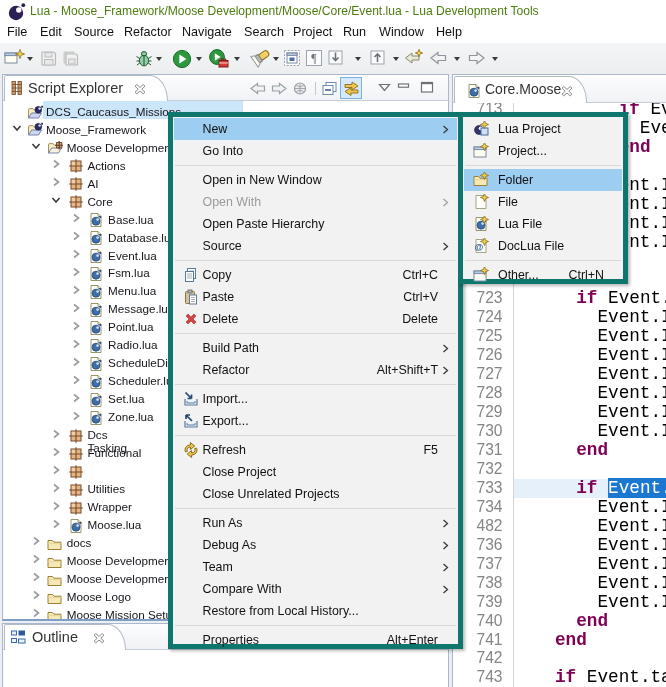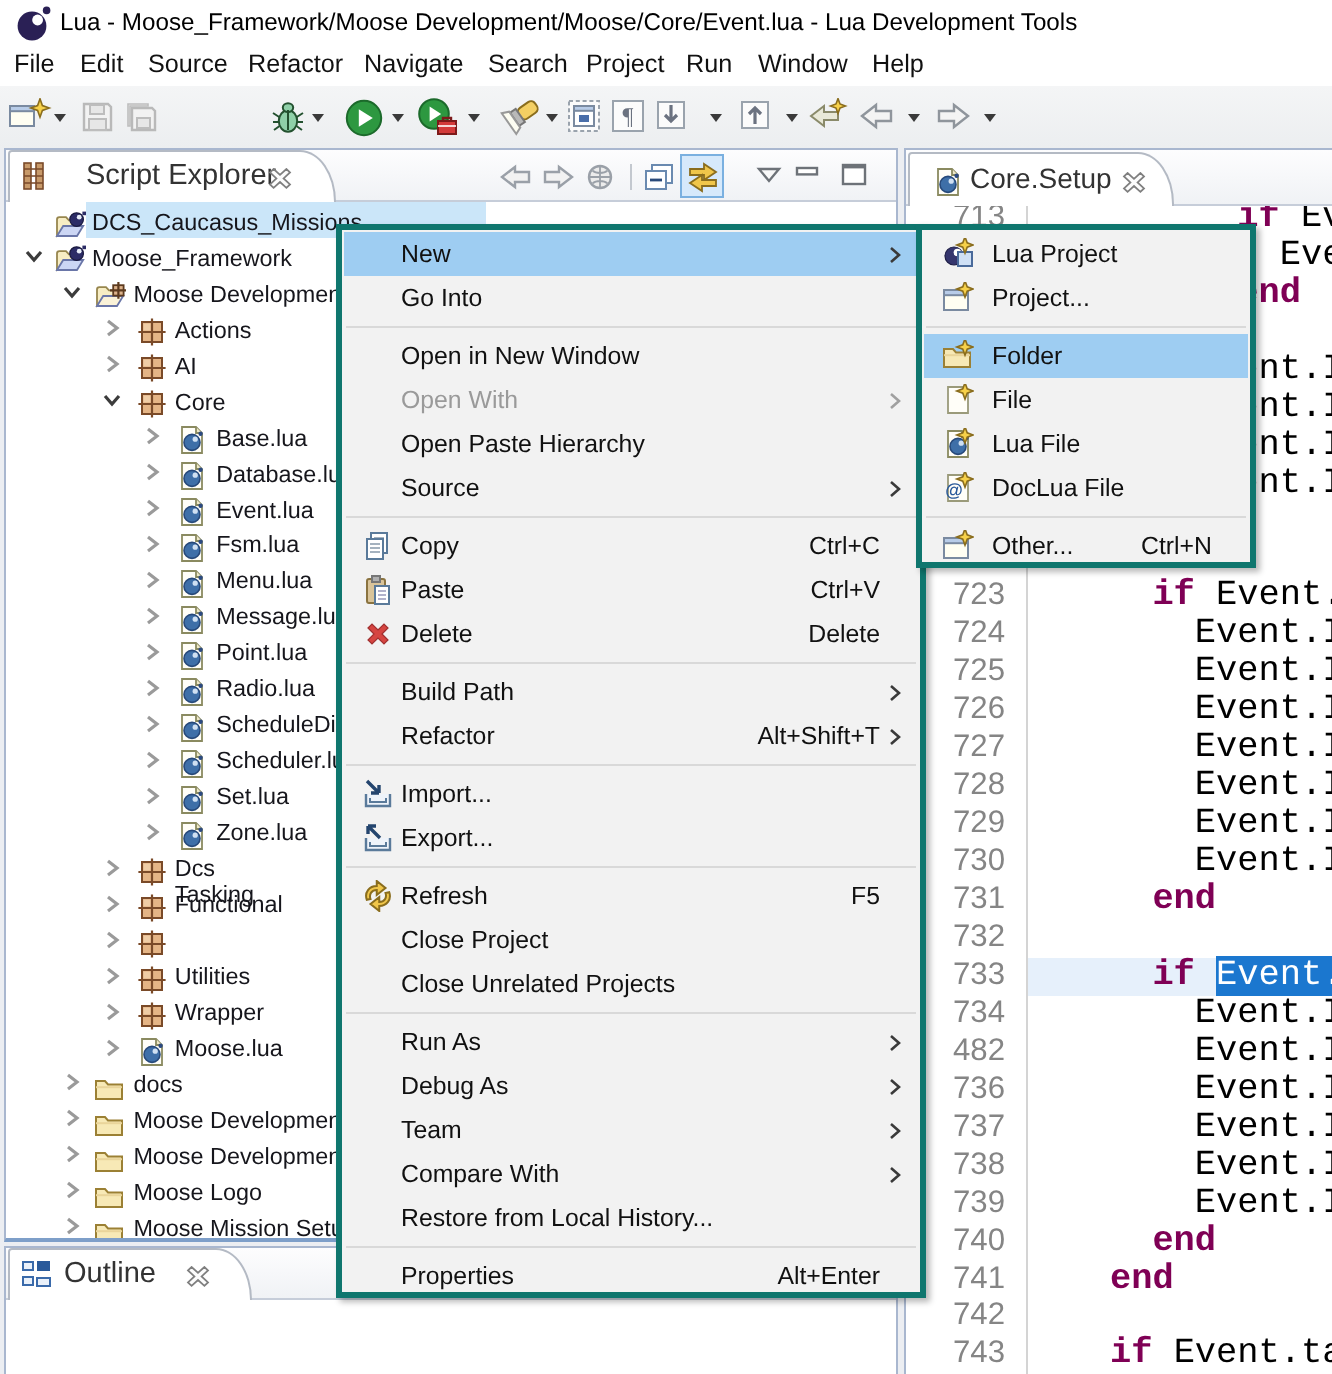--- a/index.html
+++ b/index.html
@@ -1,29 +1,29 @@
 <!DOCTYPE html>
 <html><head><meta charset="utf-8"><title>Lua - Lua Development Tools</title><style>
 *{margin:0;padding:0;box-sizing:border-box}
 html,body{width:666px;height:687px;overflow:hidden}
 body{font-family:"Liberation Sans",sans-serif;background:#f0f0f0;position:relative}
 .abs{position:absolute}
 .titlebar{left:0;top:0;width:666px;height:22px;background:#ffffff}
-.title-txt{left:30px;top:4px;font-size:12.1px;color:#000000;white-space:nowrap}
+.title-txt{left:30px;top:4px;font-size:12.1px;color:#4d7c0f;white-space:nowrap}
 .menubar{left:0;top:22px;width:666px;height:21px;background:#ffffff;font-size:12.6px;color:#111}
 .menubar span{position:absolute;top:3px}
 .toolbar{left:0;top:43px;width:666px;height:31px;background:linear-gradient(#f4f5f6,#eceef0)}
 .workspace{left:0;top:74px;width:666px;height:613px;background:#eceef2}
 .panel{position:absolute;background:#ffffff;border:1px solid #a9b7cf;overflow:hidden}
 .phdr{position:absolute;left:0;top:0;right:0;height:26px;background:linear-gradient(#fdfdfe,#f0f2f5);border-bottom:1px solid #c6cdd9}
 .vtab{position:absolute;top:0;height:26px;background:#fff;border:1px solid #b4bac4;border-bottom:none;border-radius:2px 18px 0 0 / 2px 26px 0 0;}
 .vtab .lbl{position:absolute;top:4px;font-size:14.5px;color:#333;white-space:nowrap}
 .tree-row{position:absolute;height:18px;font-size:11.7px;color:#16161c;white-space:nowrap}
 .sel-row{position:absolute;height:18px;background:#cbe6f9}
-.menu{position:absolute;background:#f2f2f2;border:3px solid #0f766e;box-shadow:2px 2px 3px rgba(0,0,0,0.28)}
+.menu{position:absolute;background:#f2f2f2;border:5px solid #0f766e;box-shadow:2px 2px 3px rgba(0,0,0,0.28)}
 .mi{position:absolute;left:1px;right:1px;height:22px;font-size:12.4px;color:#111}
 .mi .txt{position:absolute;left:28.5px;top:3.5px;white-space:nowrap}
 .mi .sc{position:absolute;right:19px;top:3.5px}
 .mi.hl{background:#9ecdf2}
 .mi.dis{color:#9a9a9a}
 .marr{position:absolute;right:7px;top:6.5px;width:9px;height:9px}
 .msep{position:absolute;left:2px;right:2px;height:1px;background:#d9d9d9}
 .micon{position:absolute;left:9px;top:3px;width:16px;height:16px}
 .codeline{position:absolute;left:59.5px;font-family:"Liberation Mono",monospace;font-size:17.7px;line-height:18.95px;height:18.95px;white-space:pre;color:#000}
 .lnum{position:absolute;left:12px;width:49px;font-family:Liberation Sans, sans-serif;font-size:15.6px;line-height:18.95px;height:18.95px;color:#858585;text-align:center;white-space:pre}
@@ -122,21 +122,21 @@
   </svg>
 <span class="dd" style="left:454px;top:57px"></span>
 <svg class="abs" style="left:467px;top:49px;z-index:1" width="19" height="18" viewBox="0 0 19 18">
     <path d="M17 9 L10 3.5 L10 6.5 L2.5 6.5 L2.5 11.5 L10 11.5 L10 14.5 Z" fill="#f4f4f4" stroke="#8f959c" stroke-width="1.2"></path>
   </svg>
 <span class="dd" style="left:492px;top:57px"></span>
 <div class="abs workspace"></div>
 <div class="panel" style="left:2px;top:74px;width:447px;height:547px;border-bottom:2px solid #7e9fc9">
 <div class="phdr"></div>
 <div class="vtab" style="left:1px;width:164px">
-      <span class="lbl" style="left:38px">Script Explorer</span>
+      <span class="lbl" style="left:23px">Script Explorer</span>
       <svg width="12" height="11" viewBox="0 0 12 11" style="position:absolute;top:8px;left:129px">
         <path d="M1 2.2 L2.8 0.5 L6 3.4 L9.2 0.5 L11 2.2 L7.8 5.2 L11 8.2 L9.2 9.9 L6 7 L2.8 9.9 L1 8.2 L4.2 5.2 Z" fill="#fcfcfc" stroke="#7f7f7f" stroke-width="0.9"></path>
       </svg>
     </div>
 <svg class="abs" style="left:7px;top:5px;z-index:2" width="16" height="17" viewBox="0 0 16 17">
       <rect x="2" y="1.5" width="3.5" height="13" fill="#c89a6a" stroke="#7a4a2a" stroke-width="0.8"></rect>
       <rect x="8" y="1.5" width="3.5" height="13" fill="#c89a6a" stroke="#7a4a2a" stroke-width="0.8"></rect>
       <path d="M2 4.5 L11.5 4.5 M2 8 L11.5 8 M2 11.5 L11.5 11.5" stroke="#7a4a2a" stroke-width="0.8"></path>
     </svg>
 <svg class="abs" style="left:246px;top:5px;z-index:2" width="18" height="17" viewBox="0 0 18 17">
@@ -467,21 +467,21 @@
 <svg class="abs" style="left:7px;top:5px;z-index:2" width="18" height="17" viewBox="0 0 18 17">
       <rect x="1.5" y="2" width="5" height="4" fill="#eaf1fa" stroke="#3a6aaa"></rect>
       <rect x="8.5" y="1.5" width="6.5" height="5" fill="#2a5a9a"></rect>
       <rect x="1.5" y="9.5" width="5" height="4" fill="#eaf1fa" stroke="#3a6aaa"></rect>
       <rect x="8.5" y="10" width="6.5" height="4" fill="#eaf1fa" stroke="#3a6aaa"></rect>
     </svg>
 </div>
 <div class="panel" style="left:452px;top:74px;width:215px;height:620px">
 <div class="phdr" style="height:28px"></div>
 <div class="vtab" style="left:1px;width:133px;height:27px;top:1px">
-      <span class="lbl" style="left:30px;top:4px;font-size:14px">Core.Setup</span>
+      <span class="lbl" style="left:30px;top:4px;font-size:14px">Core.Moose</span>
       <svg width="12" height="11" viewBox="0 0 12 11" style="position:absolute;top:9px;left:106px">
         <path d="M1 2.2 L2.8 0.5 L6 3.4 L9.2 0.5 L11 2.2 L7.8 5.2 L11 8.2 L9.2 9.9 L6 7 L2.8 9.9 L1 8.2 L4.2 5.2 Z" fill="#fcfcfc" stroke="#7f7f7f" stroke-width="0.9"></path>
       </svg>
     </div>
 <svg class="abs" style="left:13px;top:8px;z-index:2" width="16" height="17" viewBox="0 0 16 17">
       <path d="M3 1.5 L10 1.5 L13 4.5 L13 14.5 L3 14.5 Z" fill="#fffef8" stroke="#8a8a60" stroke-width="0.9"></path>
       <path d="M10 1.5 L10 4.5 L13 4.5" fill="#eee8c8" stroke="#8a8a60" stroke-width="0.9"></path>
       <circle cx="8" cy="9.2" r="4" fill="#3e6fa8" stroke="#27497a" stroke-width="0.8"></circle>
       <circle cx="9.6" cy="7.6" r="1.3" fill="#cfe0f2"></circle>
       <circle cx="12.3" cy="4.9" r="1.1" fill="#2c4a80"></circle>

